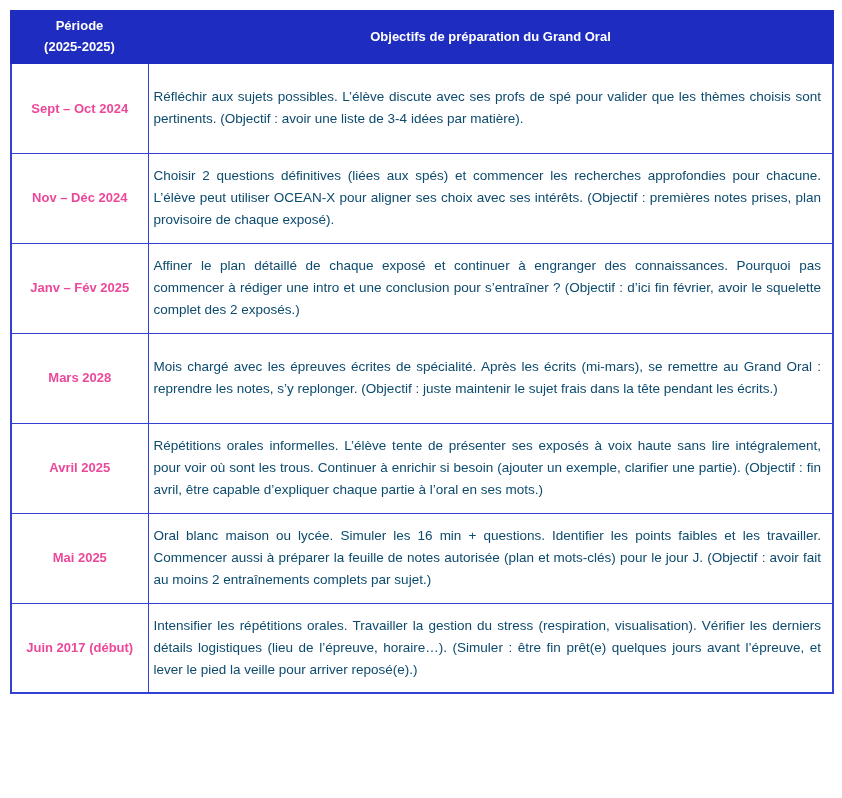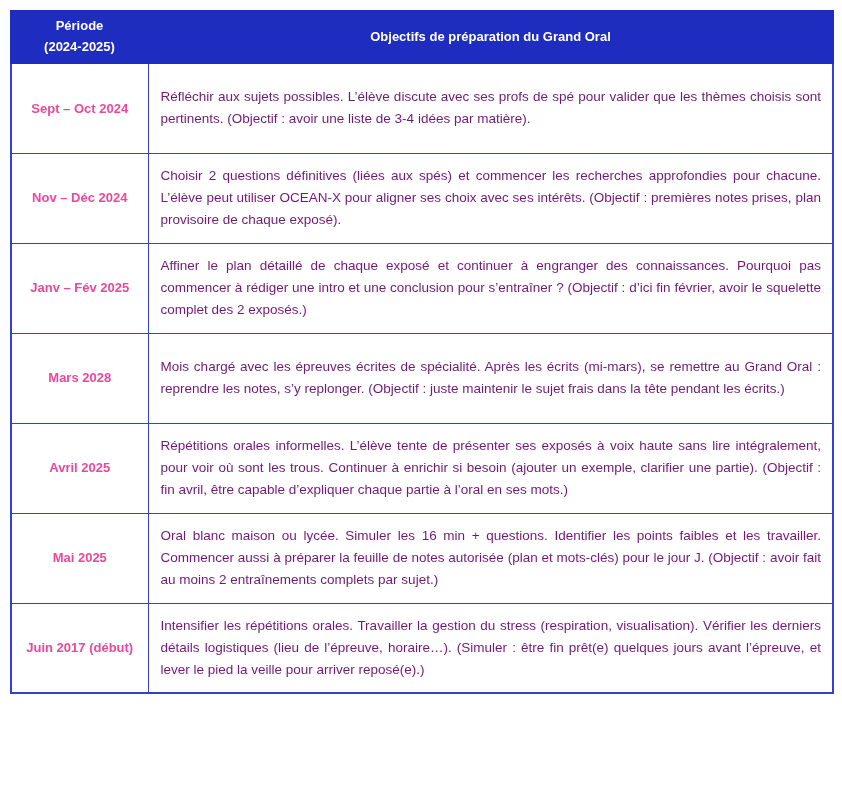--- a/index.html
+++ b/index.html
@@ -50,22 +50,22 @@
   td.period-cell {
     text-align: center;
     font-weight: 700;
     font-size: 13px;
     color: #ec4899;
     padding: 6px 8px;
     line-height: 1.5;
   }
   td.objective-cell {
     font-size: 13.5px;
-    color: #701a75;
-    padding: 8px 11px 8px 12px;
+    color: #0c4a6e;
+    padding: 8px 11px 8px 5px;
     text-align: justify;
     line-height: 1.62;
   }
   
   table.grand-oral {
     border: 2px solid var(--border-color, #3340d2);
   }
 </style>
 </head>
 <body>
@@ -73,21 +73,21 @@
 <div class="page">
   <table class="grand-oral">
     <colgroup>
       <col class="col-period">
       <col class="col-objective">
     </colgroup>
     <thead>
       <tr class="head-row">
         <th>
           <span class="hline">Période</span>
-          <span class="hline">(2024-2025)</span>
+          <span class="hline">(2025-2025)</span>
         </th>
         <th>Objectifs de préparation du Grand Oral</th>
       </tr>
     </thead>
     <tbody>
       <tr class="data-row">
         <td class="period-cell">Sept – Oct 2024</td>
         <td class="objective-cell">Réfléchir aux sujets possibles. L’élève discute avec ses profs de spé pour valider que les thèmes choisis sont pertinents. (Objectif : avoir une liste de 3-4 idées par matière).</td>
       </tr>
       <tr class="data-row">

